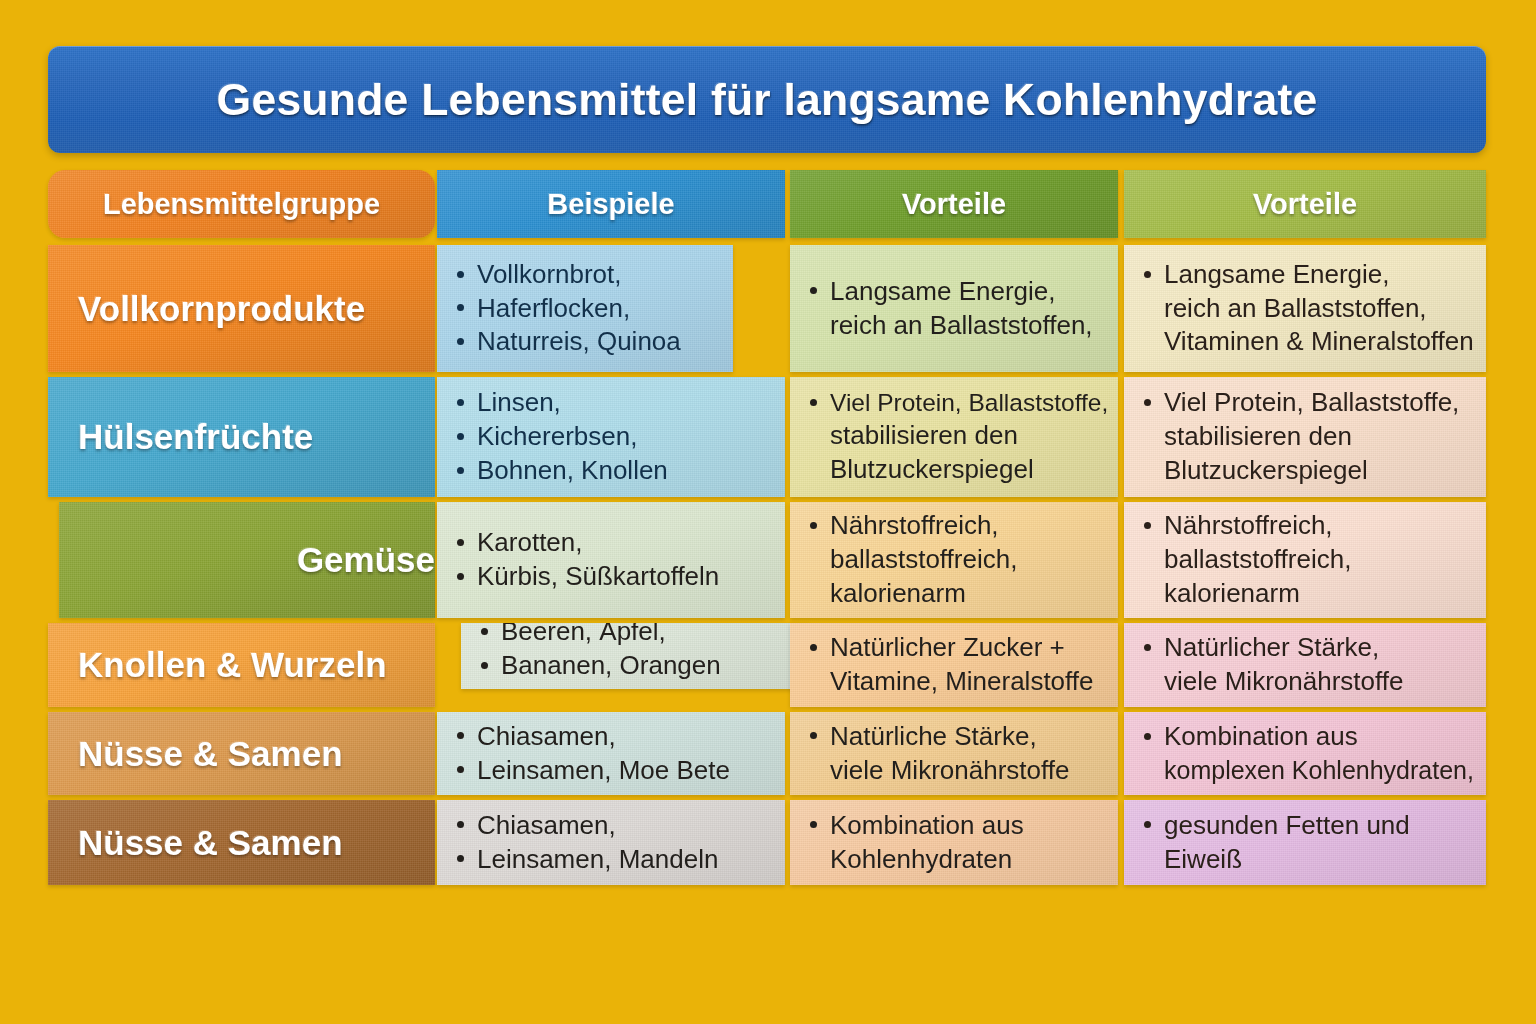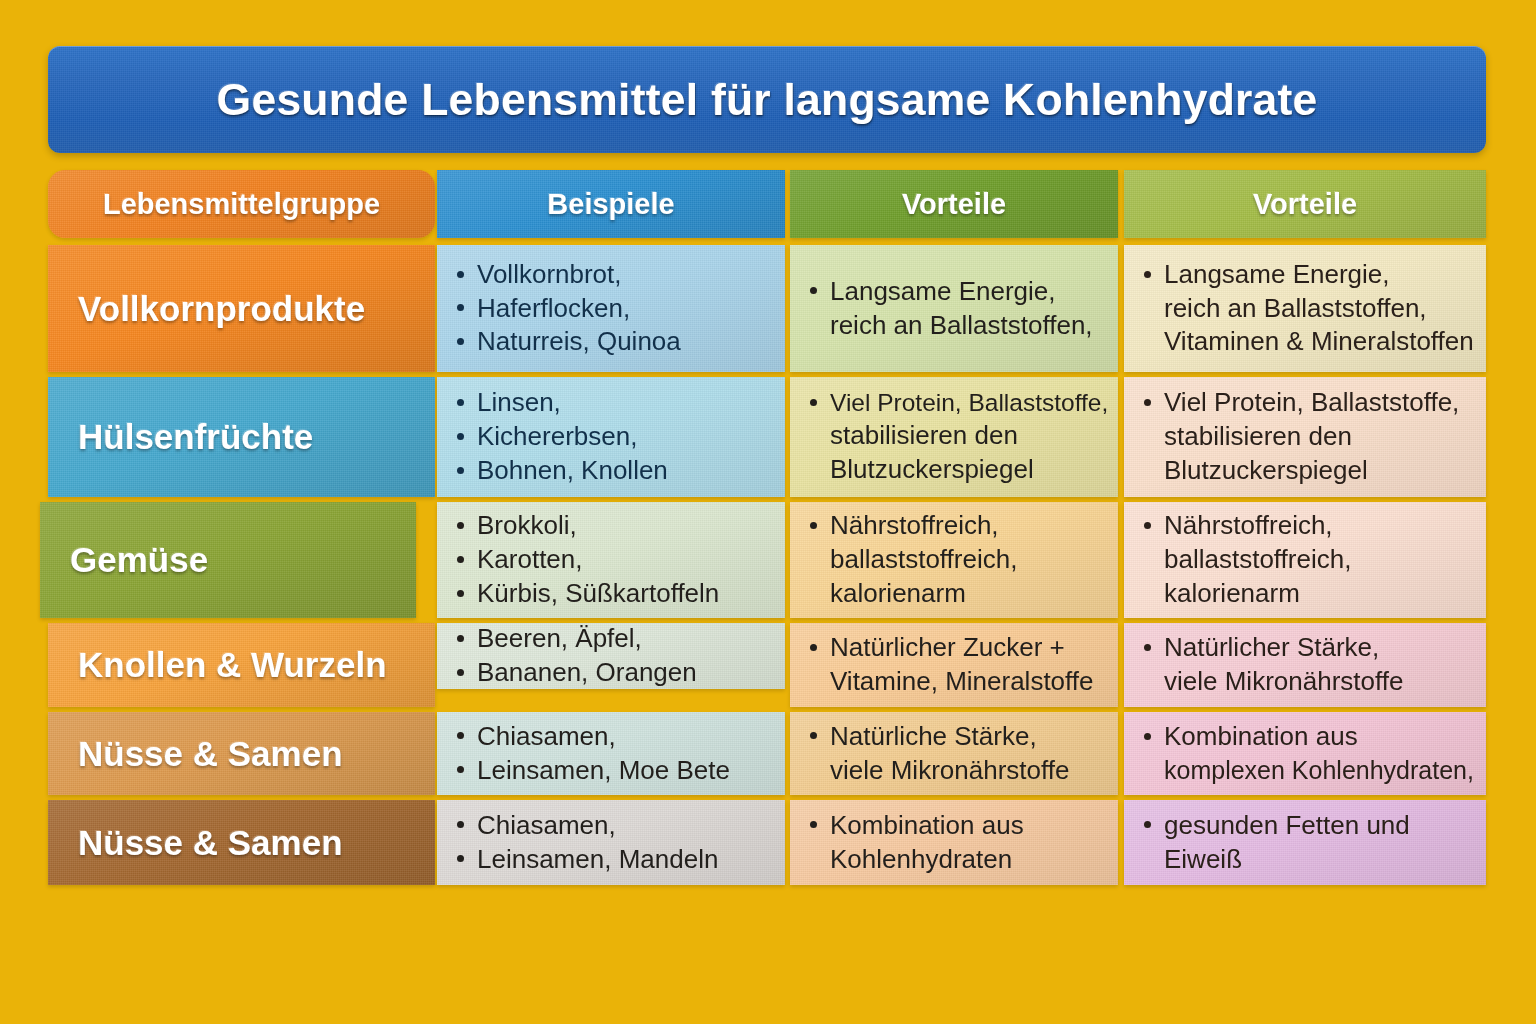--- a/index.html
+++ b/index.html
@@ -182,21 +182,21 @@
       </div>
       <div class="cell hdr" style="left: 790px; top: 170px; width: 328px; height: 68px; background: linear-gradient(160deg, rgb(125, 168, 64) 0%, rgb(111, 158, 43) 45%, rgb(100, 142, 39) 100%);">
         <span class="htext">Vorteile</span>
       </div>
       <div class="cell hdr" style="left: 1124px; top: 170px; width: 362px; height: 68px; background: linear-gradient(160deg, rgb(172, 195, 89) 0%, rgb(163, 188, 70) 45%, rgb(147, 169, 63) 100%);">
         <span class="htext">Vorteile</span>
       </div>
       <div class="cell group-cell" style="left: 48px; top: 245px; width: 387px; height: 127px; background: linear-gradient(160deg, rgb(246, 144, 49) 0%, rgb(245, 134, 31) 45%, rgb(216, 118, 27) 100%);">
         <span class="gtext">Vollkornprodukte</span>
       </div>
-      <div class="cell list-cell ink-blue" style="left: 437px; top: 245px; width: 348px; height: 127px; background: linear-gradient(160deg, rgb(181, 218, 237) 0%, rgb(169, 212, 234) 45%, rgb(157, 197, 218) 100%);">
+      <div class="cell list-cell ink-blue" style="left: 437px; top: 245px; width: 296px; height: 127px; background: linear-gradient(160deg, rgb(181, 218, 237) 0%, rgb(169, 212, 234) 45%, rgb(157, 197, 218) 100%);">
         <ul>
           <li><span class="bullet"></span><span class="ltext">Vollkornbrot,</span></li>
           <li><span class="bullet"></span><span class="ltext">Haferflocken,</span></li>
           <li><span class="bullet"></span><span class="ltext">Naturreis, Quinoa</span></li>
         </ul>
       </div>
       <div class="cell list-cell ink-dark" style="left: 790px; top: 245px; width: 328px; height: 127px; background: linear-gradient(160deg, rgb(219, 231, 183) 0%, rgb(213, 227, 171) 45%, rgb(198, 211, 159) 100%);">
         <ul>
           <li><span class="bullet"></span><span class="ltext">Langsame Energie,</span></li>
           <li class="cont"><span class="ltext">reich an Ballaststoffen,</span></li>
@@ -226,26 +226,25 @@
           <li class="cont"><span class="ltext">Blutzuckerspiegel</span></li>
         </ul>
       </div>
       <div class="cell list-cell ink-brown" style="left: 1124px; top: 377px; width: 362px; height: 120px; background: linear-gradient(160deg, rgb(251, 227, 210) 0%, rgb(250, 223, 203) 45%, rgb(233, 207, 189) 100%);">
         <ul>
           <li><span class="bullet"></span><span class="ltext">Viel Protein, Ballaststoffe,</span></li>
           <li class="cont"><span class="ltext">stabilisieren den</span></li>
           <li class="cont"><span class="ltext">Blutzuckerspiegel</span></li>
         </ul>
       </div>
-      <div class="cell group-cell" style="left: 40px; top: 502px; width: 376px; height: 116px; background: linear-gradient(160deg, rgb(147, 171, 68) 0%, rgb(138, 164, 52) 45%, rgb(121, 144, 46) 100%);">
+      <div class="cell group-cell" style="left: 59px; top: 502px; width: 376px; height: 116px; background: linear-gradient(160deg, rgb(147, 171, 68) 0%, rgb(138, 164, 52) 45%, rgb(121, 144, 46) 100%); justify-content: flex-end;">
         <span class="gtext">Gemüse</span>
       </div>
       <div class="cell list-cell ink-dark" style="left: 437px; top: 502px; width: 348px; height: 116px; background: linear-gradient(160deg, rgb(224, 234, 214) 0%, rgb(219, 231, 207) 45%, rgb(204, 215, 193) 100%);">
         <ul>
-          <li><span class="bullet"></span><span class="ltext">Brokkoli,</span></li>
           <li><span class="bullet"></span><span class="ltext">Karotten,</span></li>
           <li><span class="bullet"></span><span class="ltext">Kürbis, Süßkartoffeln</span></li>
         </ul>
       </div>
       <div class="cell list-cell ink-dark" style="left: 790px; top: 502px; width: 328px; height: 116px; background: linear-gradient(160deg, rgb(249, 218, 162) 0%, rgb(248, 212, 147) 45%, rgb(231, 197, 137) 100%);">
         <ul>
           <li><span class="bullet"></span><span class="ltext">Nährstoffreich,</span></li>
           <li class="cont"><span class="ltext">ballaststoffreich,</span></li>
           <li class="cont"><span class="ltext">kalorienarm</span></li>
         </ul>
@@ -253,21 +252,21 @@
       <div class="cell list-cell ink-brown" style="left: 1124px; top: 502px; width: 362px; height: 116px; background: linear-gradient(160deg, rgb(252, 227, 215) 0%, rgb(251, 223, 209) 45%, rgb(233, 207, 194) 100%);">
         <ul>
           <li><span class="bullet"></span><span class="ltext">Nährstoffreich,</span></li>
           <li class="cont"><span class="ltext">ballaststoffreich,</span></li>
           <li class="cont"><span class="ltext">kalorienarm</span></li>
         </ul>
       </div>
       <div class="cell group-cell" style="left: 48px; top: 623px; width: 387px; height: 84px; background: linear-gradient(160deg, rgb(248, 169, 75) 0%, rgb(247, 162, 59) 45%, rgb(217, 143, 52) 100%);">
         <span class="gtext">Knollen &amp; Wurzeln</span>
       </div>
-      <div class="cell list-cell ink-dark" style="left: 437px; top: 623px; width: 348px; height: 66px; background: linear-gradient(160deg, rgb(225, 234, 221) 0%, rgb(220, 230, 216) 45%, rgb(205, 214, 201) 100%);">
+      <div class="cell list-cell ink-dark" style="left: 461px; top: 623px; width: 348px; height: 66px; background: linear-gradient(160deg, rgb(225, 234, 221) 0%, rgb(220, 230, 216) 45%, rgb(205, 214, 201) 100%); justify-content: flex-end;">
         <ul>
           <li><span class="bullet"></span><span class="ltext">Beeren, Äpfel,</span></li>
           <li><span class="bullet"></span><span class="ltext">Bananen, Orangen</span></li>
         </ul>
       </div>
       <div class="cell list-cell ink-dark" style="left: 790px; top: 623px; width: 328px; height: 84px; background: linear-gradient(160deg, rgb(250, 210, 163) 0%, rgb(249, 203, 148) 45%, rgb(232, 189, 138) 100%);">
         <ul>
           <li><span class="bullet"></span><span class="ltext">Natürlicher Zucker +</span></li>
           <li class="cont"><span class="ltext">Vitamine, Mineralstoffe</span></li>
         </ul>

